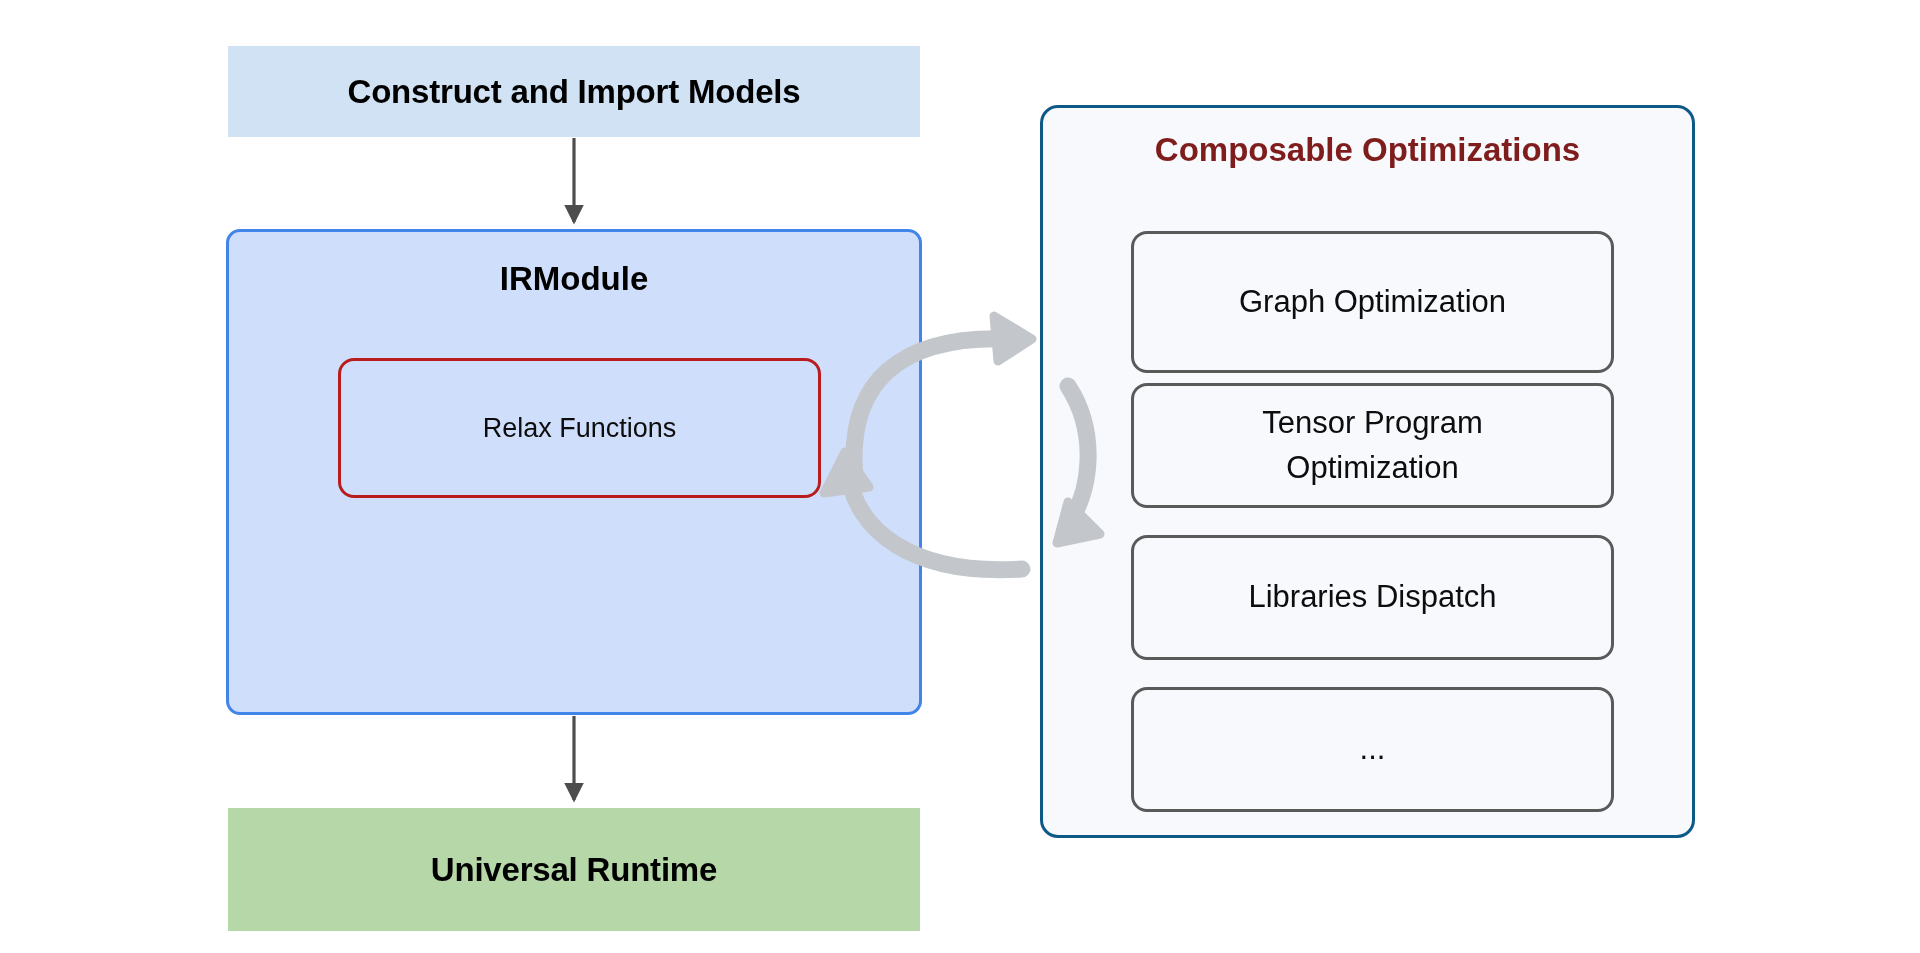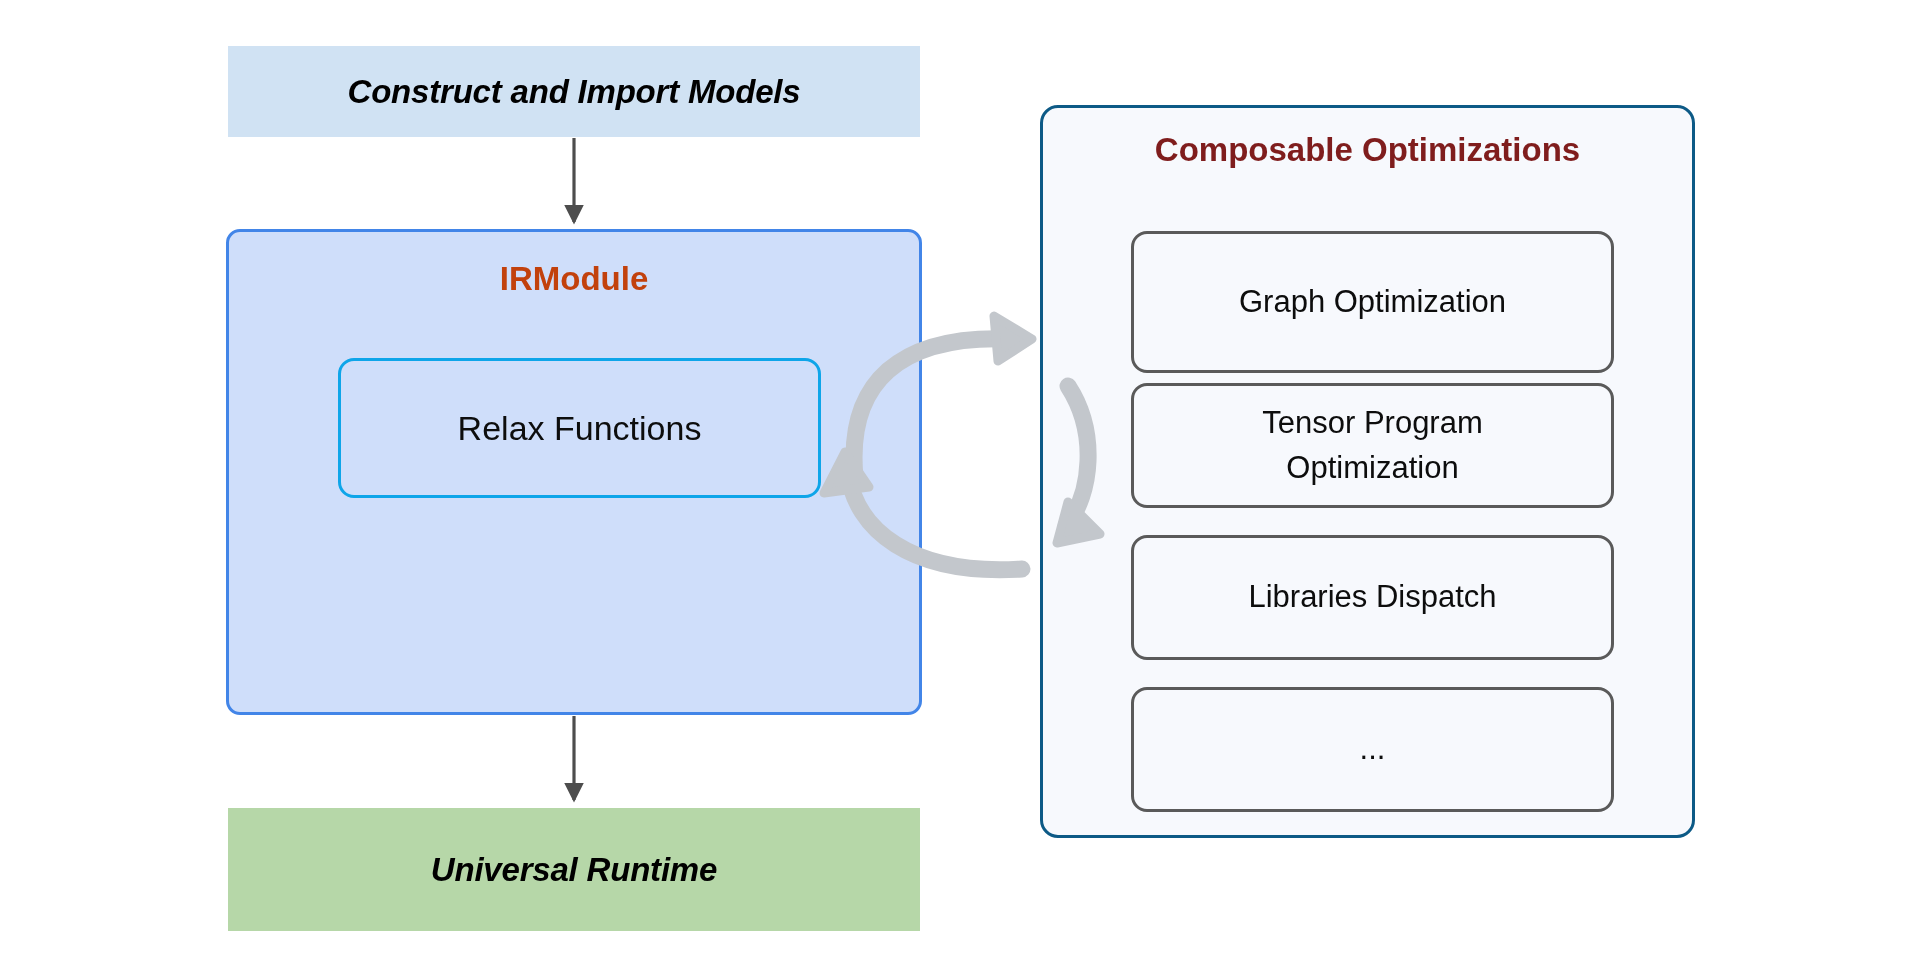--- a/index.html
+++ b/index.html
@@ -20,21 +20,20 @@
   
   .flat-box {
     position: absolute;
     display: flex;
     align-items: center;
     justify-content: center;
     text-align: center;
     color: #000000;
     font-weight: bold;
     letter-spacing: -0.2px;
-    font-style: italic;
   }
   #import-models-box {
     left: 228px; top: 46px;
     width: 692px; height: 91px;
     background: #d0e2f3;
     font-size: 33px;
   }
   #universal-runtime-box {
     left: 228px; top: 808px;
     width: 692px; height: 123px;
@@ -51,34 +50,34 @@
     border: 3px solid #4285e8;
     border-radius: 14px;
   }
   #irmodule-title {
     position: absolute;
     left: 0; top: 28px;
     width: 100%;
     text-align: center;
     font-size: 33px;
     font-weight: bold;
-    color: #c2410c;
+    color: #000000;
   }
   .ir-inner-box {
     position: absolute;
     left: 109px;
     width: 483px;
     height: 140px;
     background: #cfdefa;
-    border: 3px solid #0ea5e9;
+    border: 3px solid #b91c1c;
     border-radius: 16px;
     display: flex;
     align-items: center;
     justify-content: center;
-    font-size: 34px;
+    font-size: 27px;
     color: #0d0d0d;
   }
   #relax-functions-box { top: 126px; }
   #tensorir-functions-box { top: 303px; }
 
   
   #composable-panel {
     position: absolute;
     left: 1040px; top: 105px;
     width: 655px; height: 733px;

